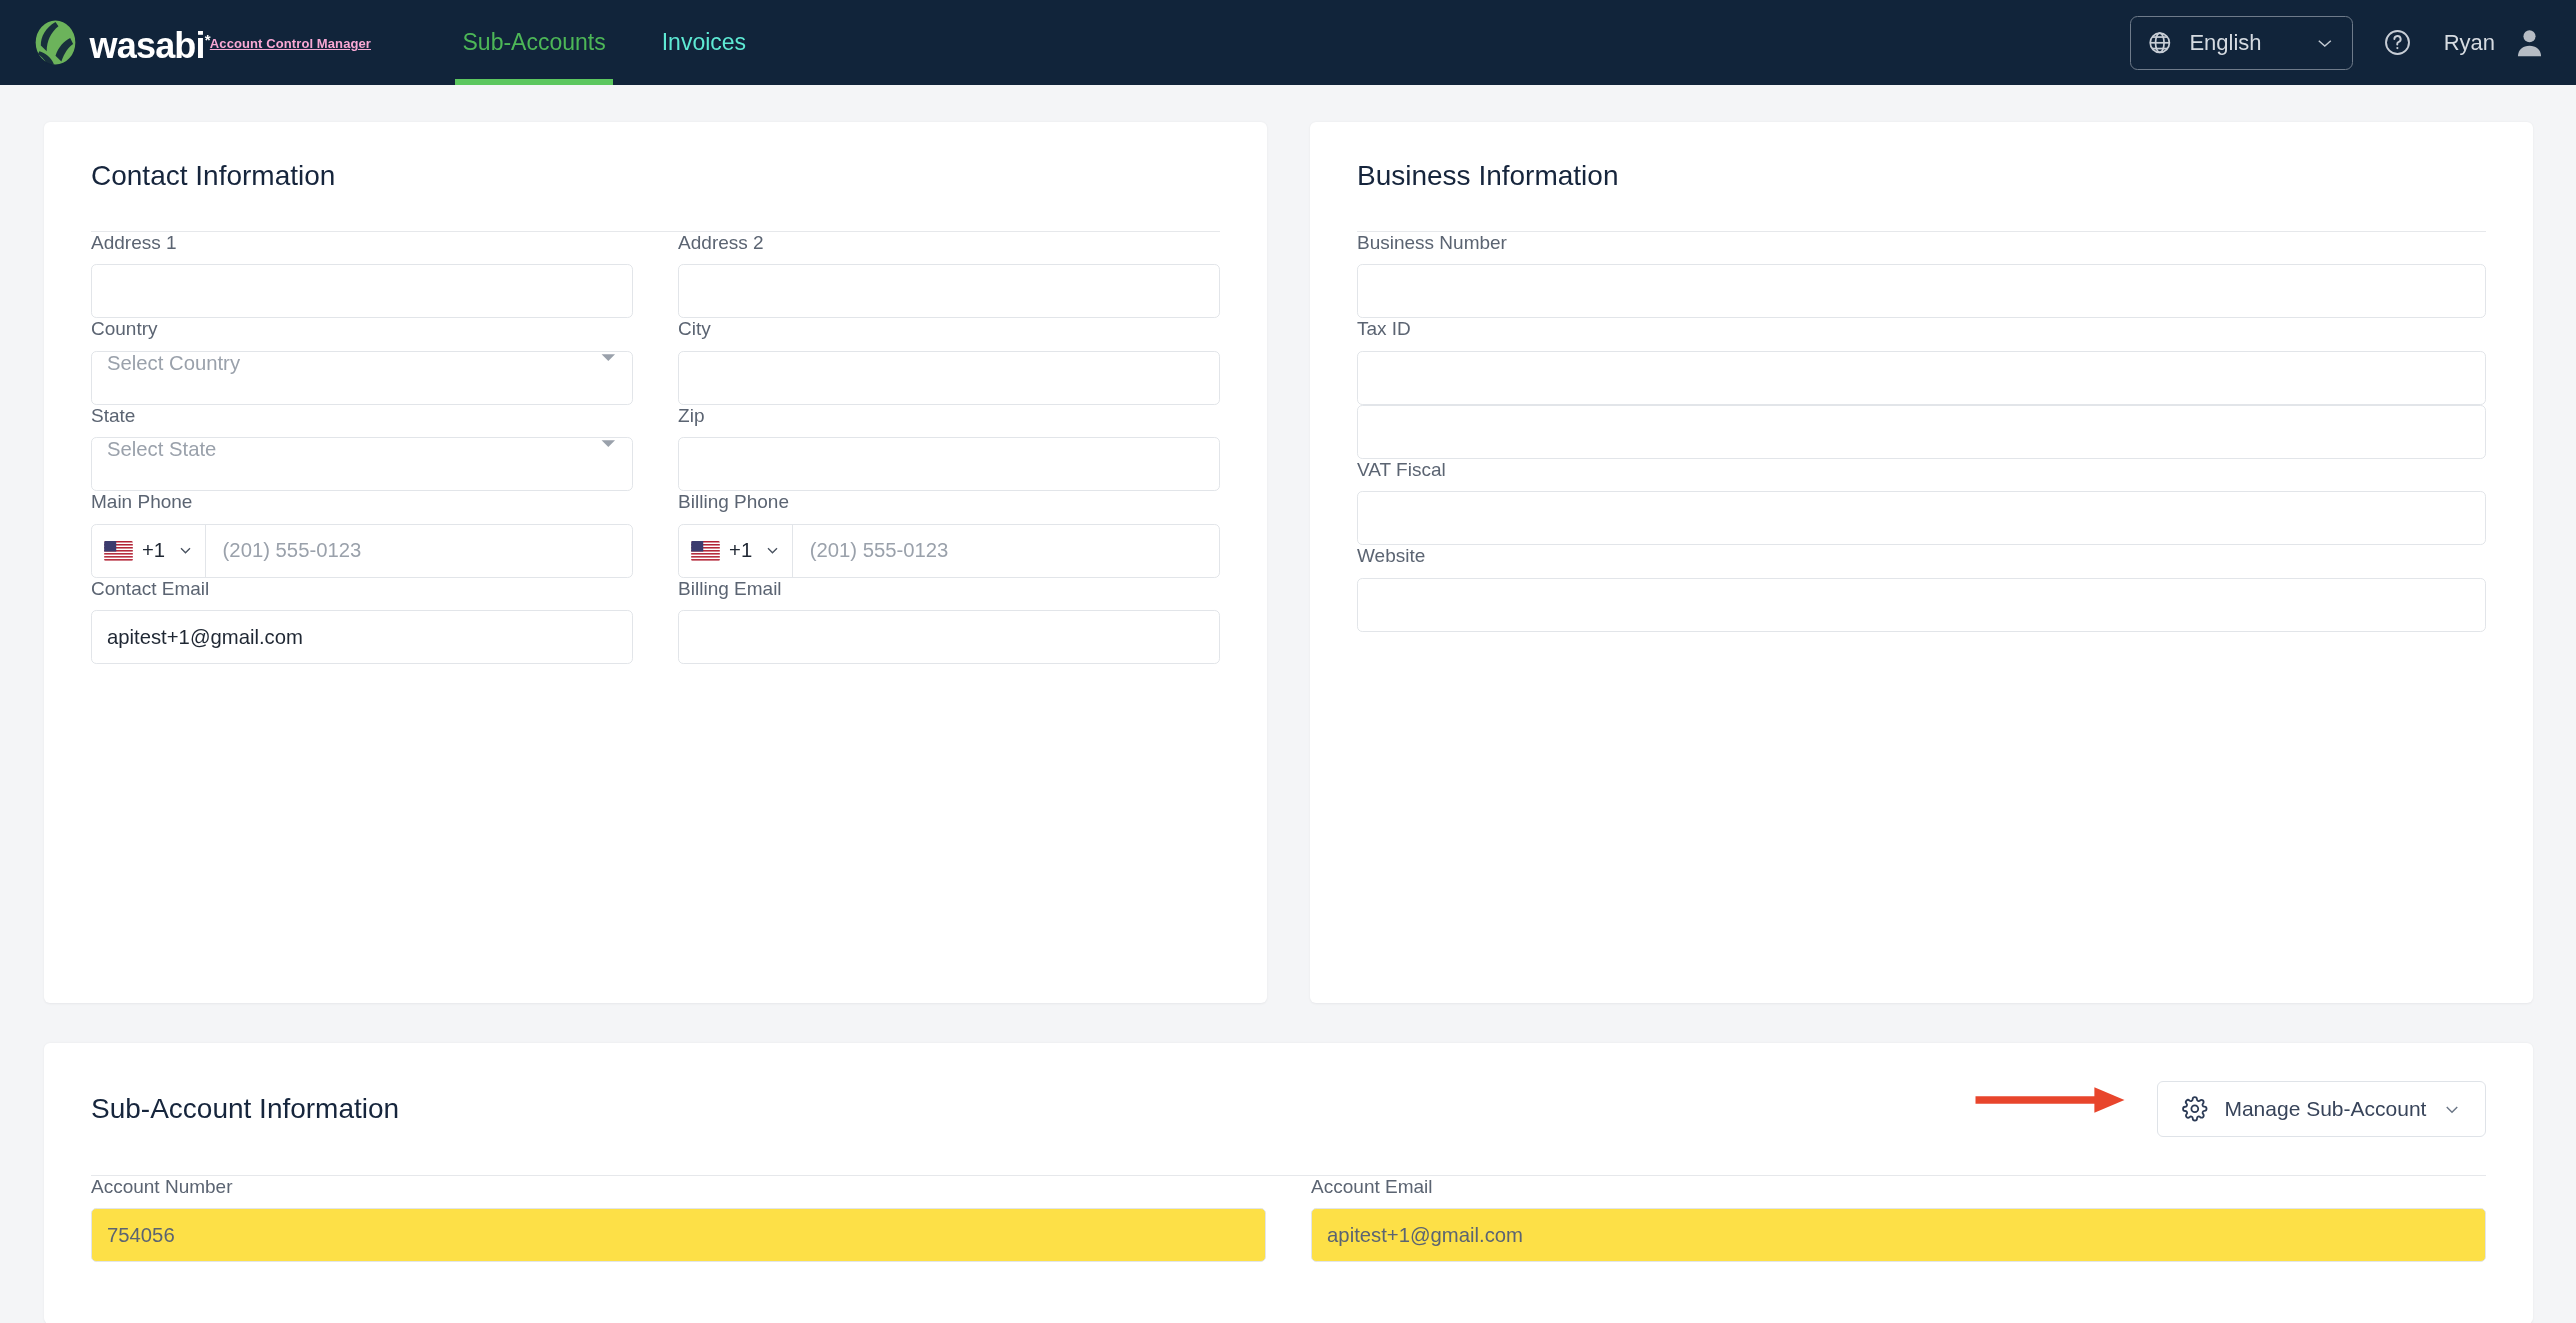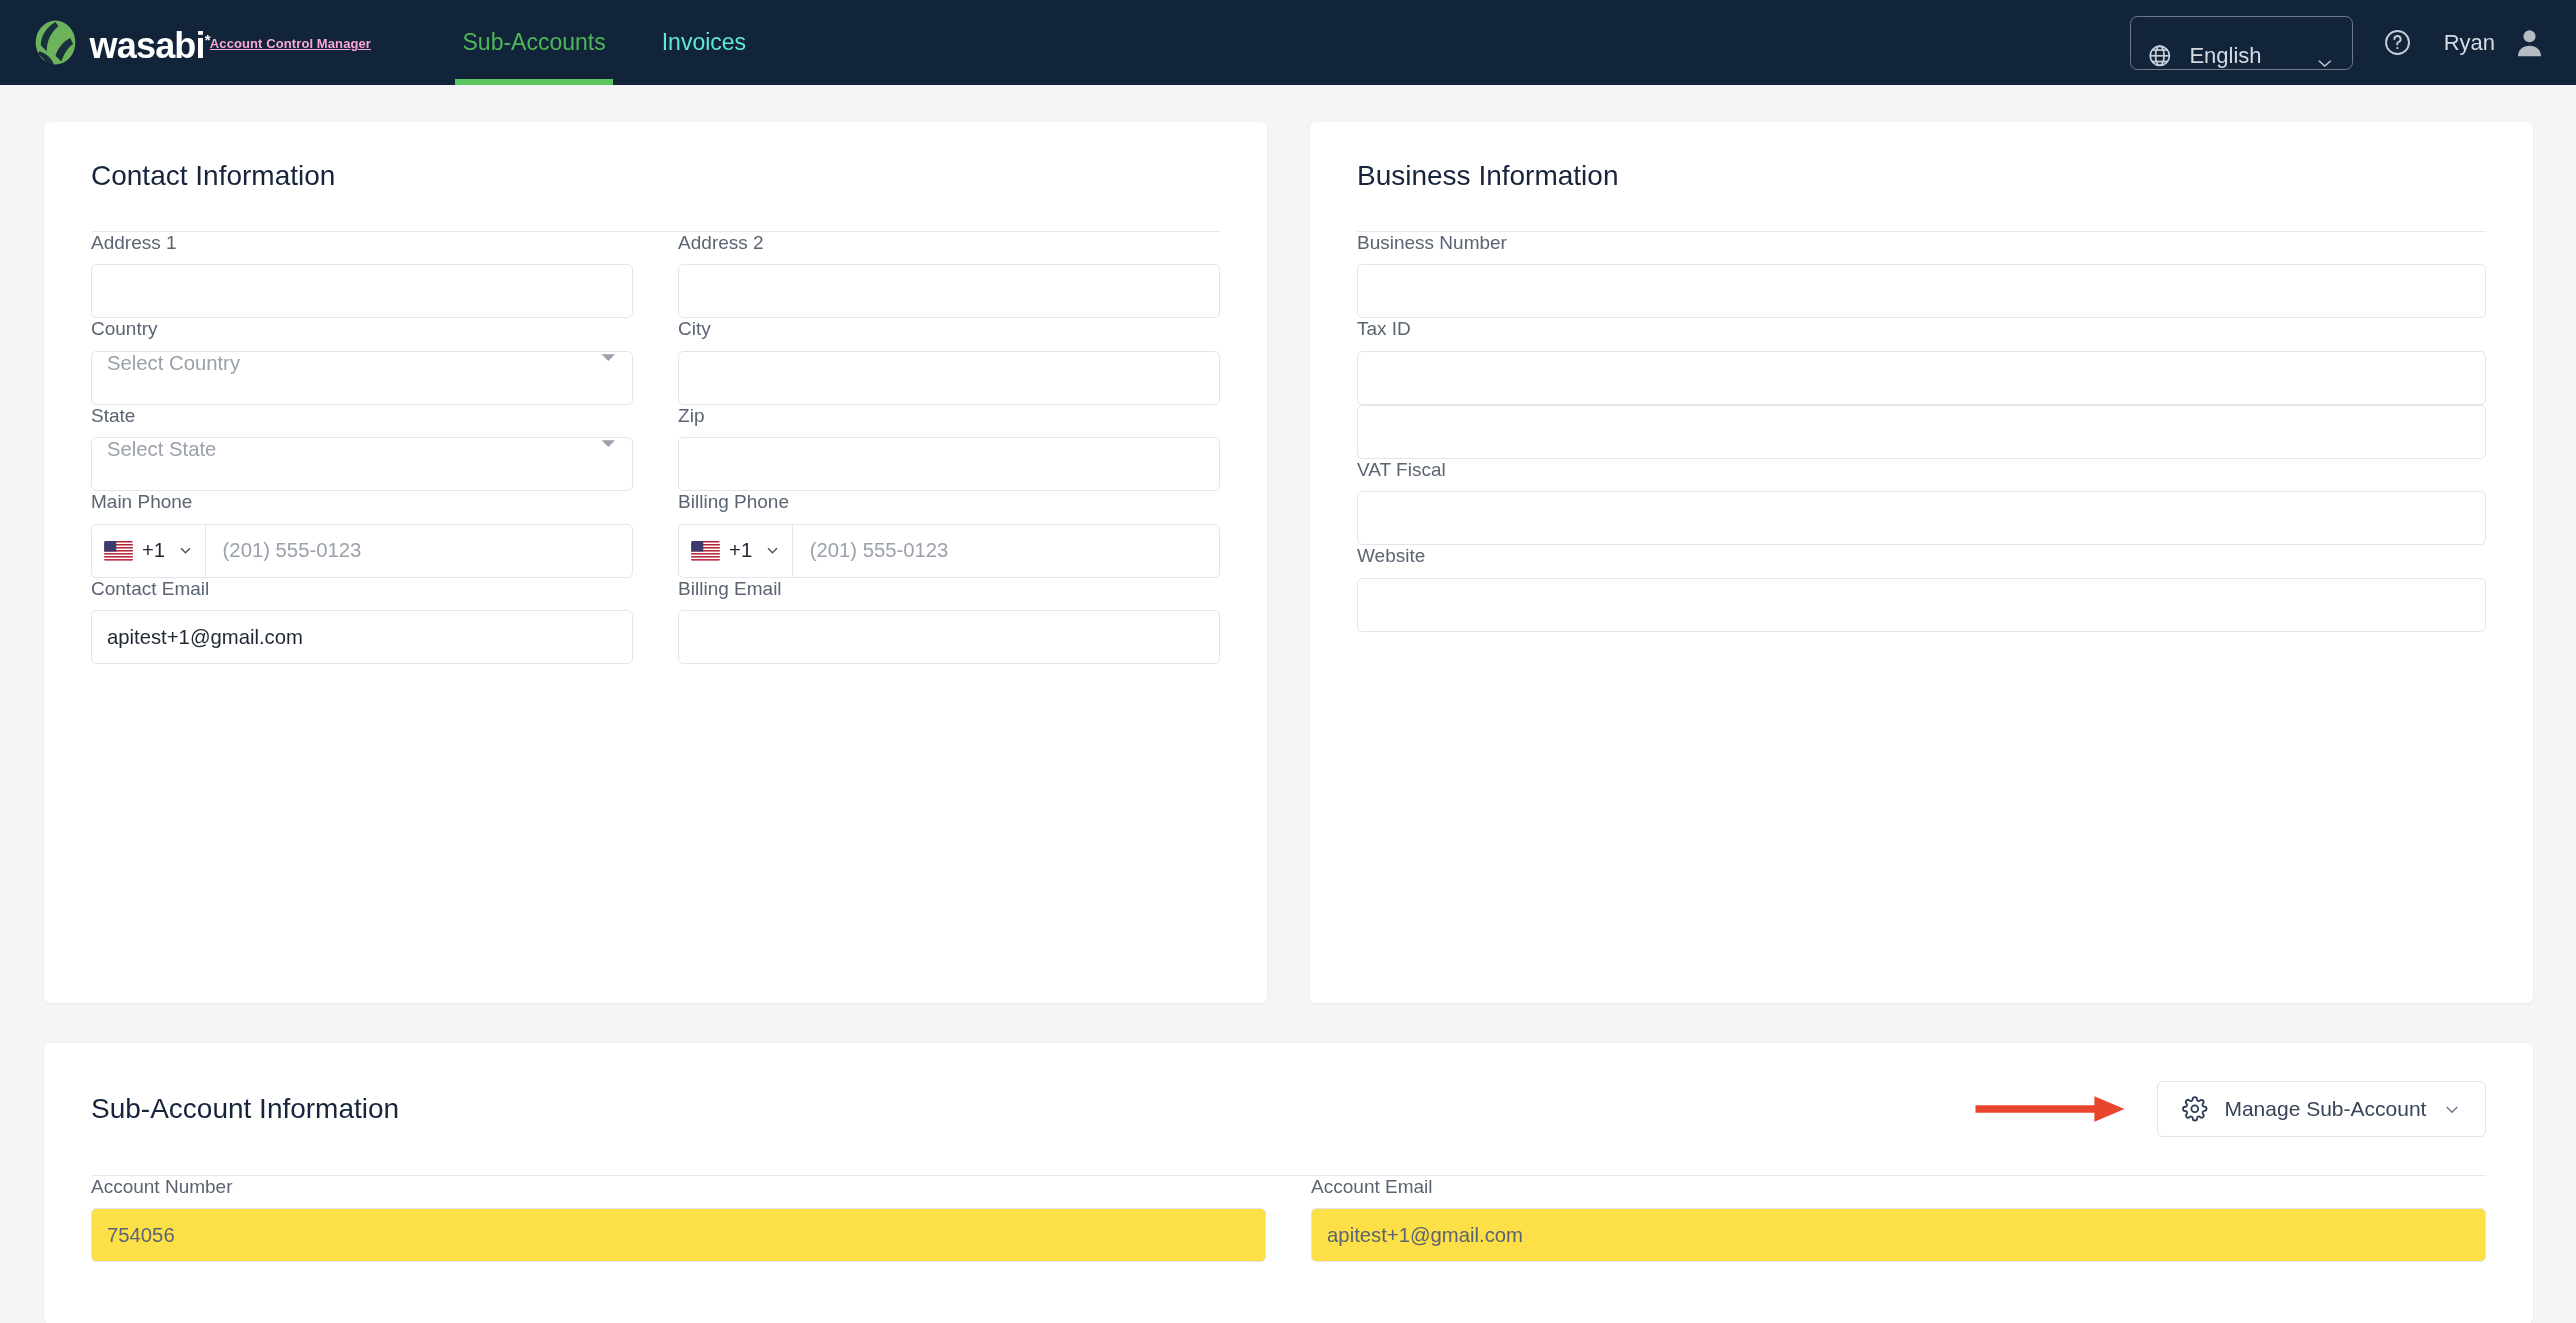--- a/index.html
+++ b/index.html
@@ -37,21 +37,21 @@
     font-size: 23px; color: #5eead4; cursor: pointer; white-space: nowrap;
   }
   .navtab.active { color: #4db757; }
   .navtab.active::after {
     content: ""; position: absolute; left: 0; right: 0; bottom: 0;
     height: 6px; background: #5cc75f;
   }
 
   .nav-right { margin-left: auto; display: flex; align-items: center; margin-right: 30px; }
   .lang-select {
-    display: flex; align-items: flex-end;
+    display: flex; align-items: center;
     border: 0.8px solid #6f7b8a; border-radius: 7.5px;
     height: 54px; width: 223px; padding: 0 16.6px; cursor: pointer;
   }
   .globe { width: 25.6px; height: 25.6px; flex: none; }
   .lang-label { color: #d6dbe1; font-size: 22px; margin-left: 16.6px; }
   .lang-caret { margin-left: auto; color: #c2c9d2; font-size: 18px; line-height: 1; }
 
   .help-icon { margin-left: 30px; width: 29px; height: 29px; cursor: pointer; }
   .user-name { color: #d6dbe1; font-size: 22px; margin-left: 32px; cursor: pointer; }
   .avatar-icon { margin-left: 18px; width: 33px; height: 33px; cursor: pointer; }
@@ -106,21 +106,21 @@
   .flag { width: 29px; height: 19.6px; flex: none; border-radius: 1.5px; }
   .cc-text { font-size: 20.3px; color: #1f2733; }
   .cc-caret { margin-left: auto; color: #4a5361; font-size: 15px; }
   .phone-num { flex: 1; display: flex; align-items: center; padding: 0 16.6px; font-size: 20.3px; color: #9aa1ab; }
 
   
   .sub-head {
     display: flex; align-items: center; padding: 38px 47px 0 47px;
   }
   .sub-title { font-size: 28px; color: #16253c; }
-  .sub-actions { margin-left: auto; display: flex; align-items: center; }
+  .sub-actions { margin-left: auto; display: flex; align-items: flex-start; }
   .arrow-svg { margin-right: 25.6px; }
   .manage-btn {
     display: flex; align-items: center; gap: 16.6px;
     border: 0.8px solid #dfe3e8; border-radius: 6px; background: #fff;
     height: 56px; padding: 0 24px; cursor: pointer;
   }
   .gear-icon { width: 25.6px; height: 25.6px; flex: none; }
   .manage-label { font-size: 21px; color: #38445a; white-space: nowrap; }
   .manage-caret { color: #6b7686; font-size: 16.6px; }
 

